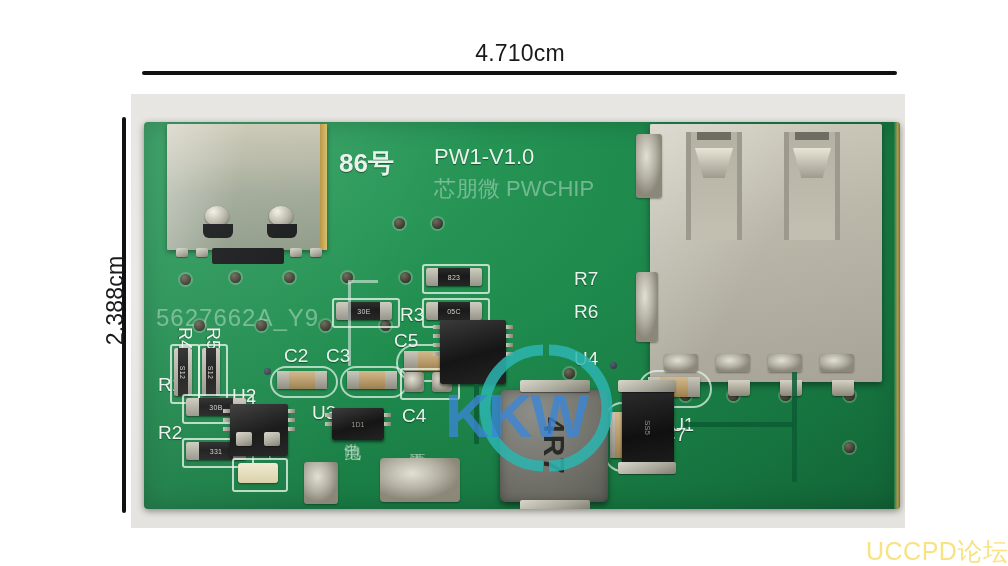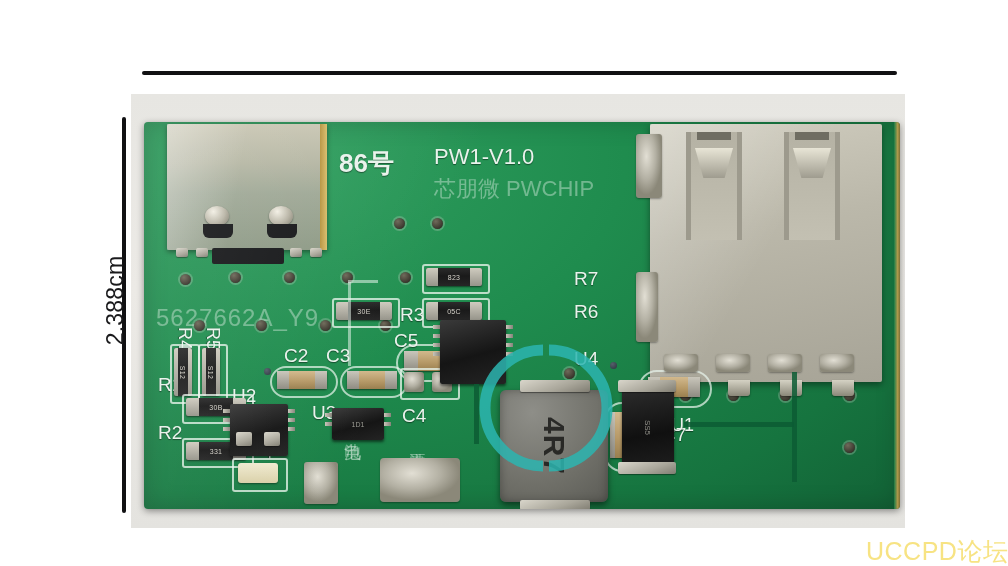--- a/index.html
+++ b/index.html
@@ -225,20 +225,21 @@
     background:radial-gradient(60% 60% at 40% 35%,#e2dfd4,#b3b0a3 60%,#8b8879);
     box-shadow:0 1px 2px rgba(0,0,0,.35);
   }
 </style>
 </head>
 <body>
 
 <div id="stage">
 
   <div class="dim-line-h"></div>
+  <div class="dim-label-h">4.710cm</div>
 
   <div class="dim-line-v"></div>
   <div class="dim-label-v">2.388cm</div>
 
   <div id="photo">
 
     <div id="pcb">
       <div class="board-edge-r"></div>
 
       <svg style="position:absolute;left:62px;top:36px;" width="96" height="62">
@@ -453,17 +454,18 @@
       <div class="trace" style="left:330px;top:262px;width:5px;height:60px;"></div>
       <div class="trace" style="left:540px;top:300px;width:110px;height:5px;"></div>
       <div class="trace" style="left:648px;top:250px;width:5px;height:110px;"></div>
     </div>
 
     <div id="kkw">
       <svg width="230" height="135">
         <path d="M118 8 A58 58 0 0 1 118 124" fill="none" stroke="#2bb5b0" stroke-width="11" opacity=".85"></path>
         <path d="M112 124 A58 58 0 0 1 112 8" fill="none" stroke="#2bb5b0" stroke-width="11" opacity=".85"></path>
       </svg>
+      <div class="txt">KKW</div>
     </div>
   </div>
 
   <div id="corner-wm">UCCPD论坛</div>
 </div>
 
 </body></html>

